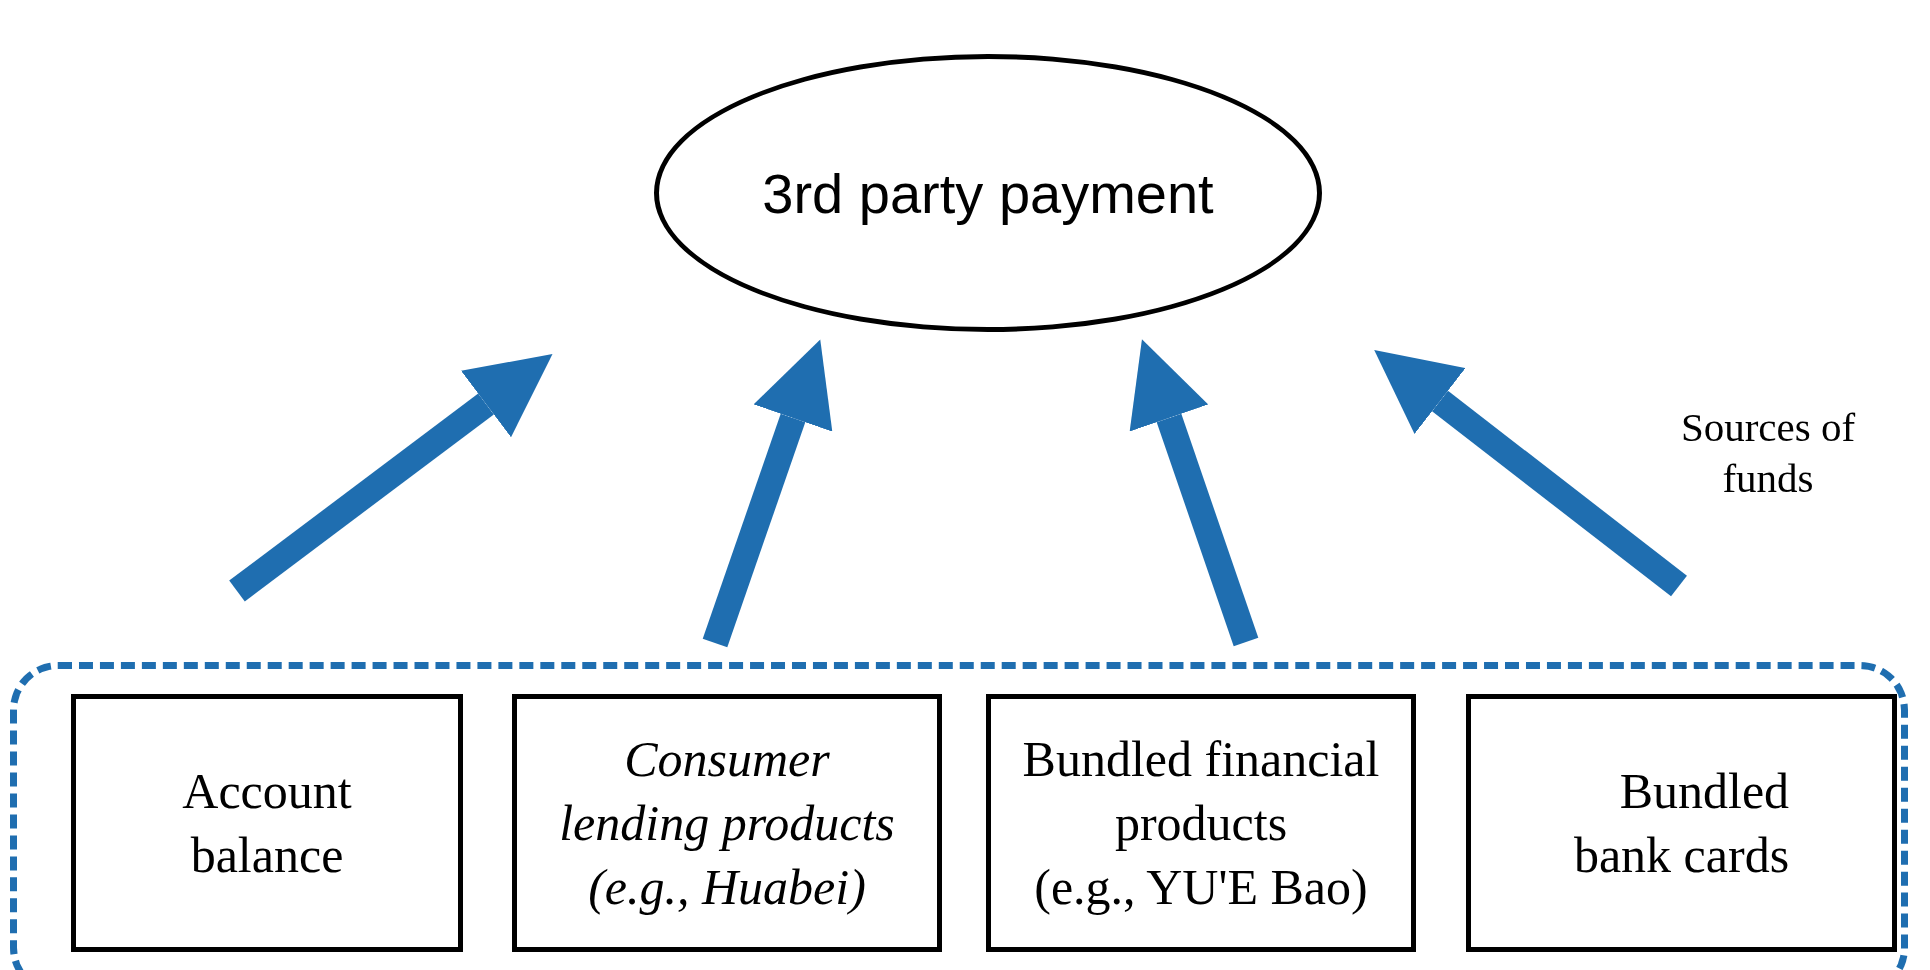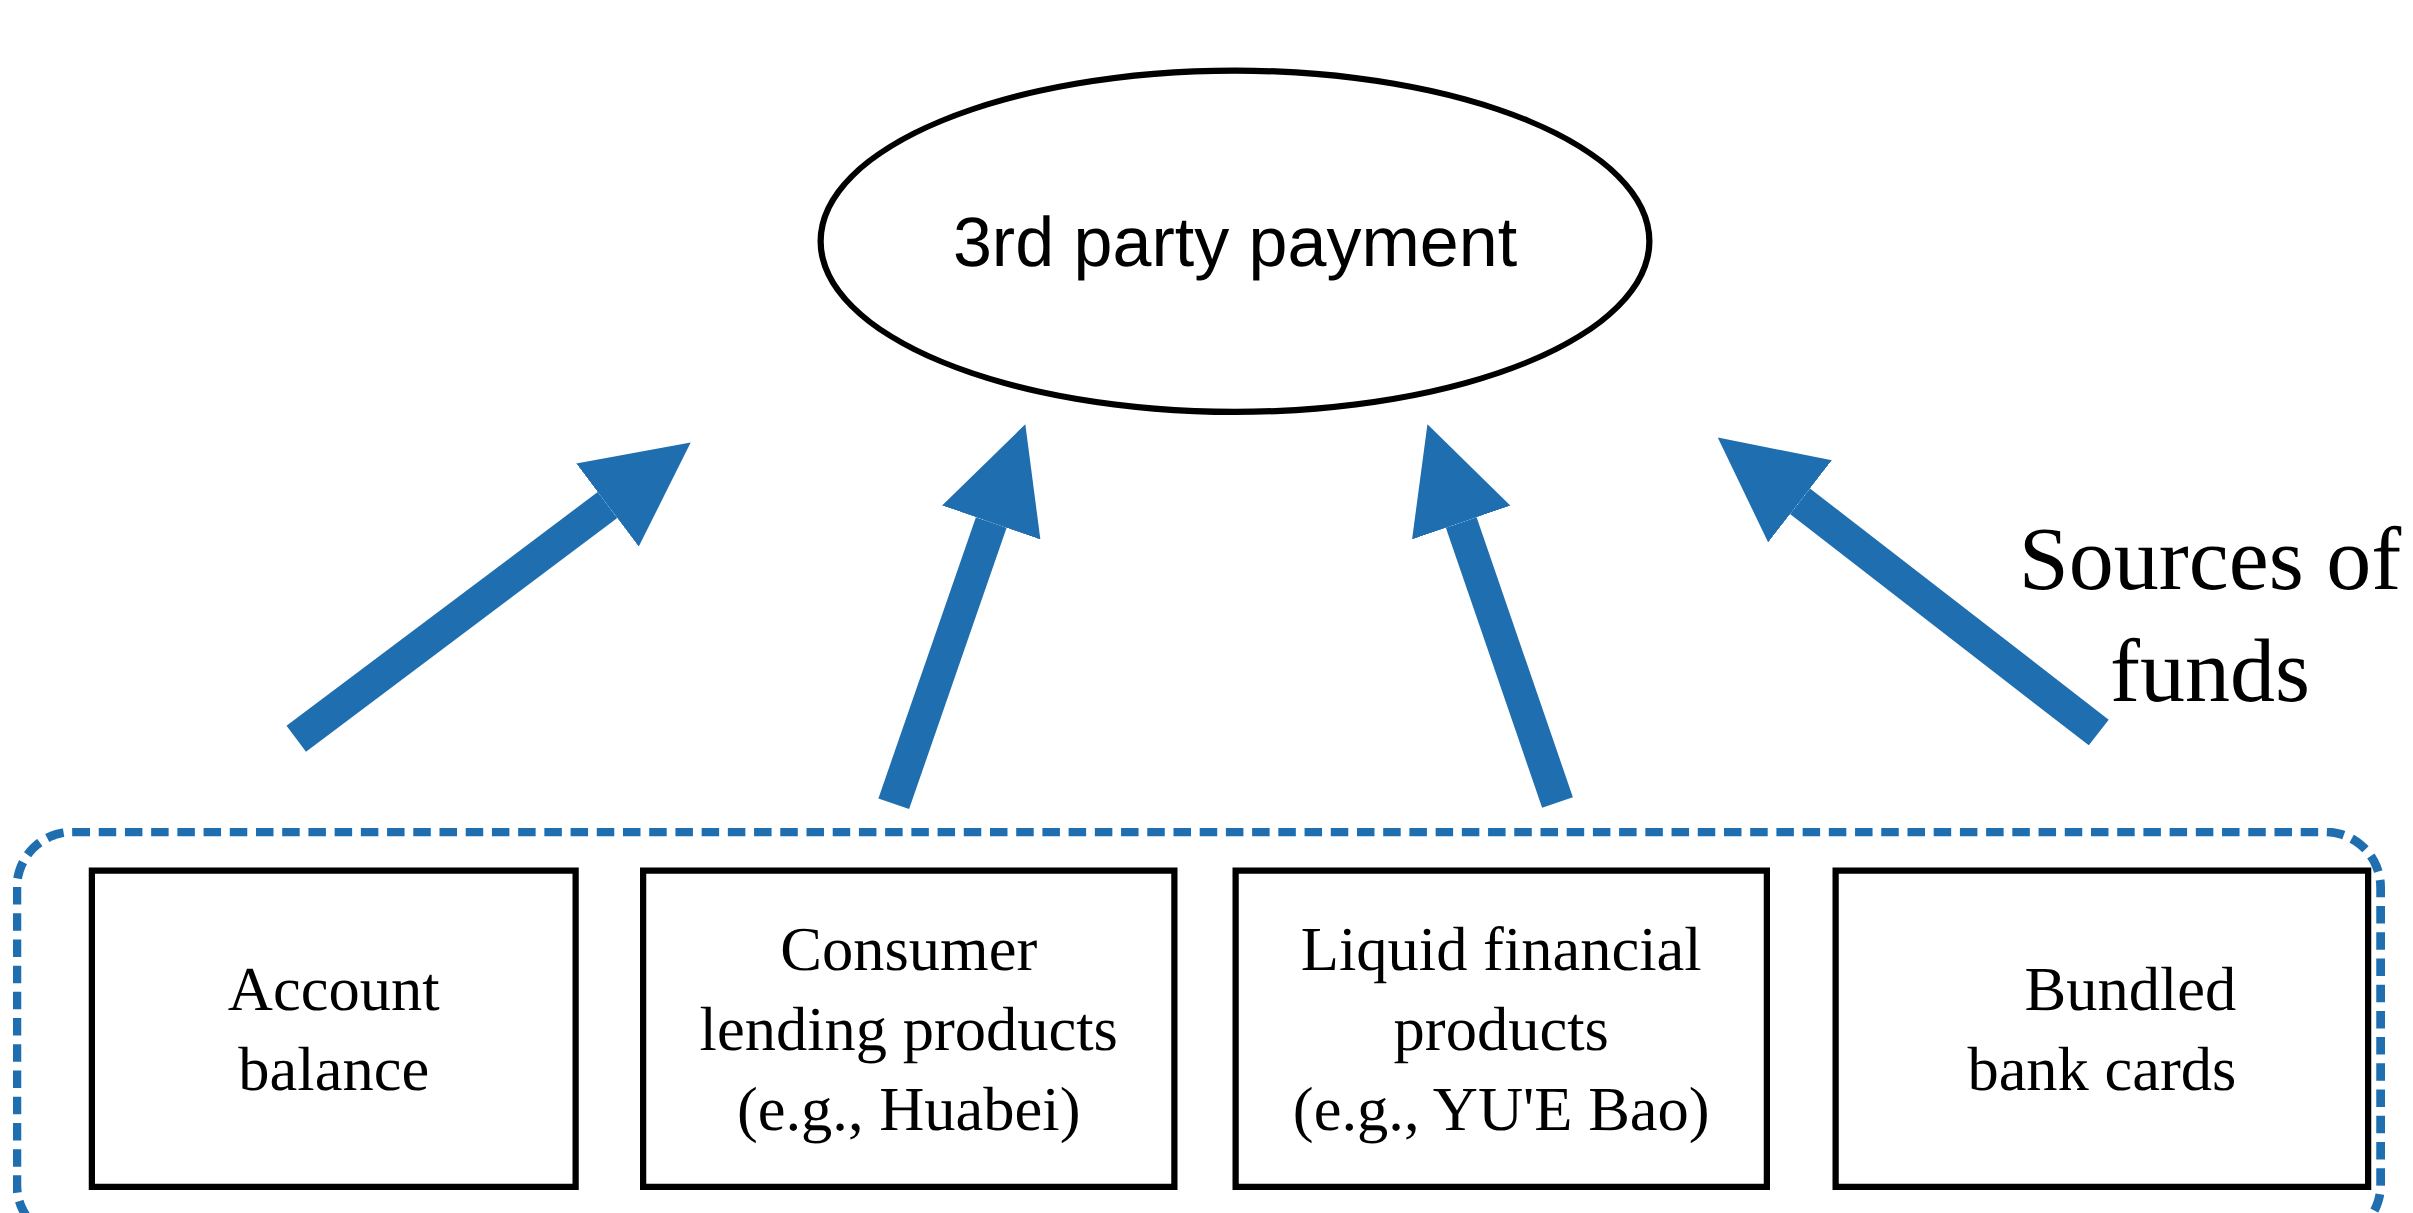--- a/index.html
+++ b/index.html
@@ -60,37 +60,37 @@
     top:650px;
     height:258px;
     border:5px solid #000;
     background:#fff;
     display:flex; align-items:center; justify-content:center;
     text-align:center;
     box-sizing:border-box;
     z-index:2;
   }
   .box-1{ left:71px;   width:392px; }
-  .box-2{ left:512px;  width:430px; }
+  .box-2{ left:512px;  width:430px;font-style:italic; }
   .box-3{ left:986px;  width:430px; }
   .box-4{ left:1466px; width:431px;text-align:right; }
   .source-label{
     font-size:50px;
     line-height:1.28;
     white-space:pre-line;
     padding:0 6px;
   }
 
   
   .annotation{
     position:absolute;
     left:1606px; top:358px;
     width:324px;
     text-align:center;
-    font-size:72px;
+    font-size:41px;
     line-height:1.25;
     white-space:pre-line;
     z-index:2;
   }
 </style>
 </head>
 <body>
 
 <div class="canvas">
 
@@ -120,21 +120,21 @@
 balance</span>
   </div>
 
   <div class="source-box box-2">
     <span class="source-label">Consumer
 lending products
 (e.g., Huabei)</span>
   </div>
 
   <div class="source-box box-3">
-    <span class="source-label">Liquid financial
+    <span class="source-label">Bundled financial
 products
 (e.g., YU'E Bao)</span>
   </div>
 
   <div class="source-box box-4">
     <span class="source-label">Bundled
 bank cards</span>
   </div>
 
 </div>

